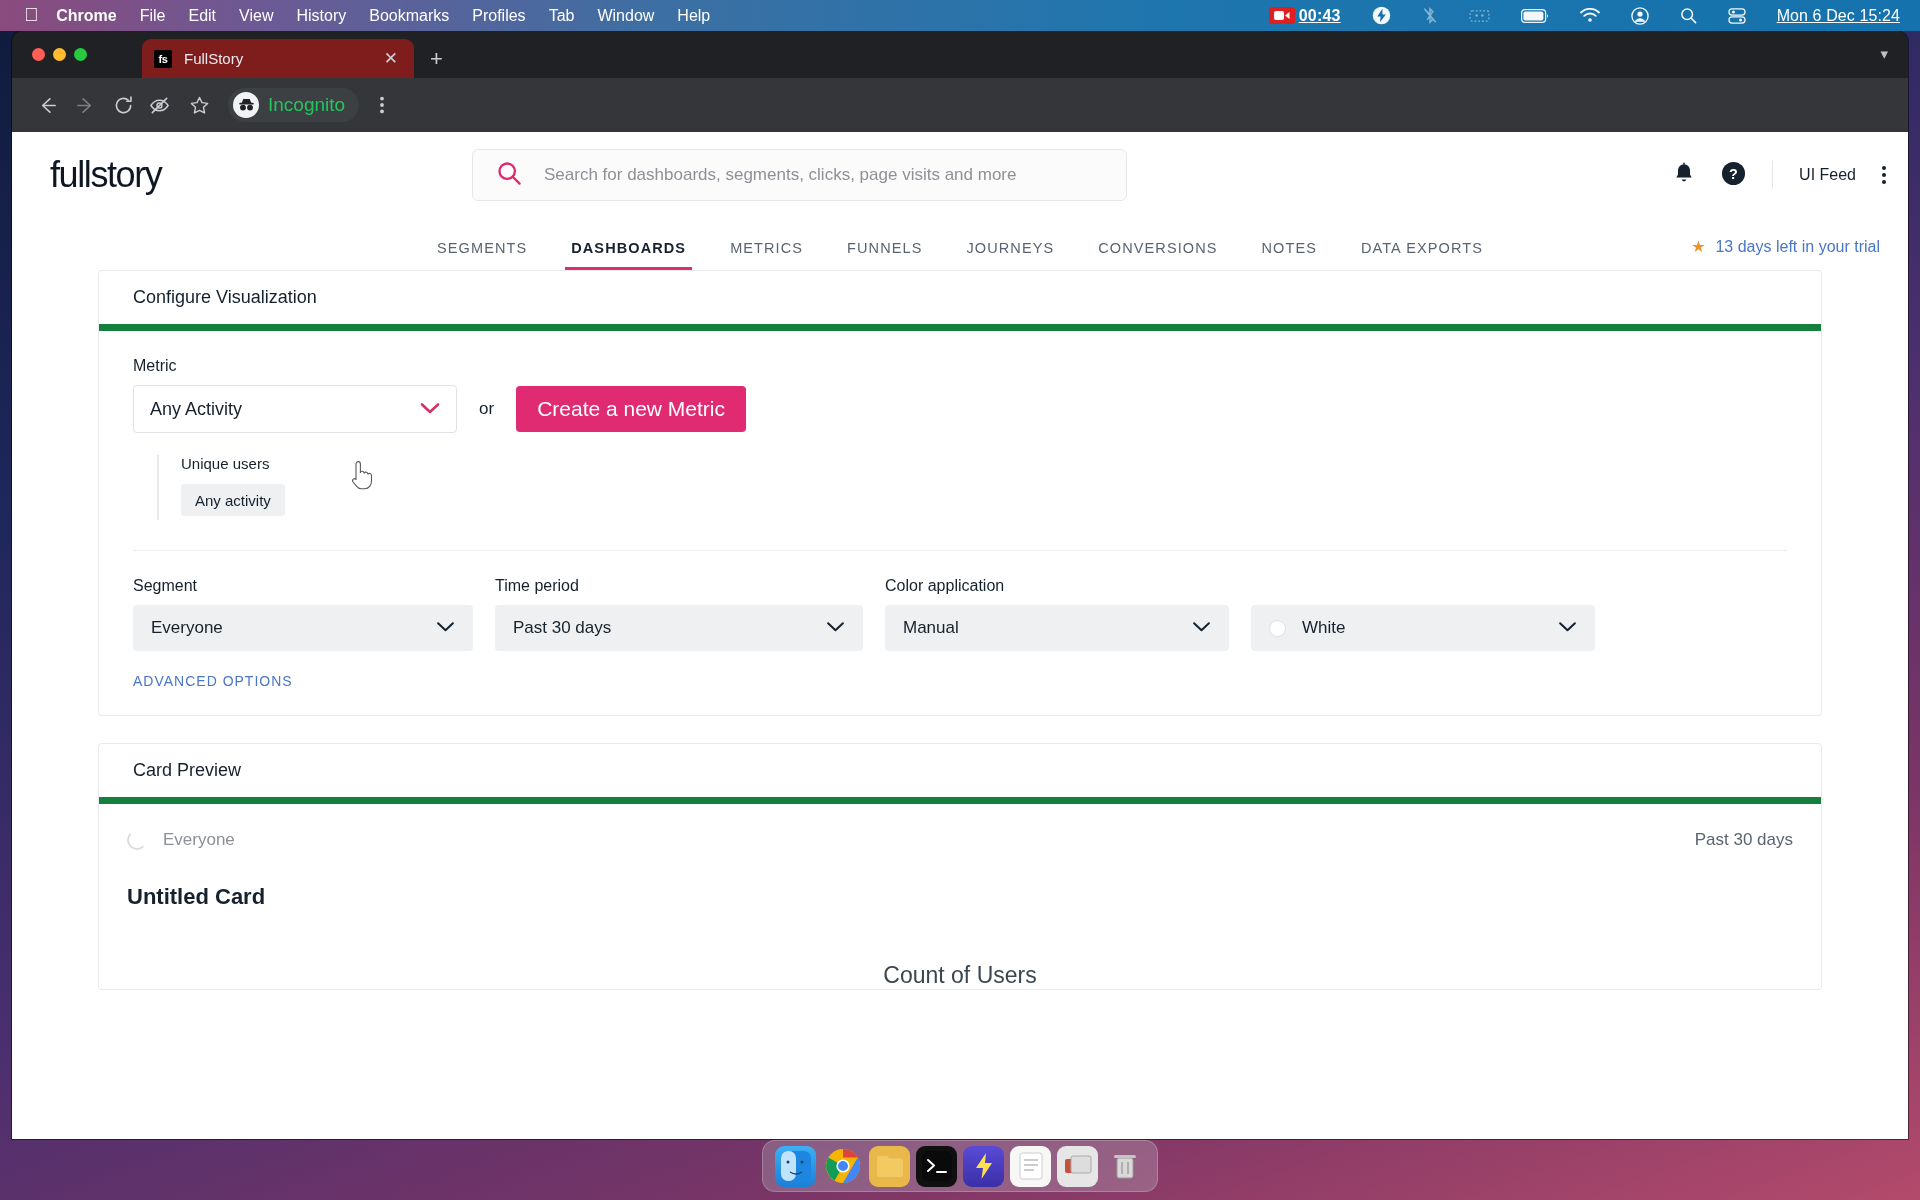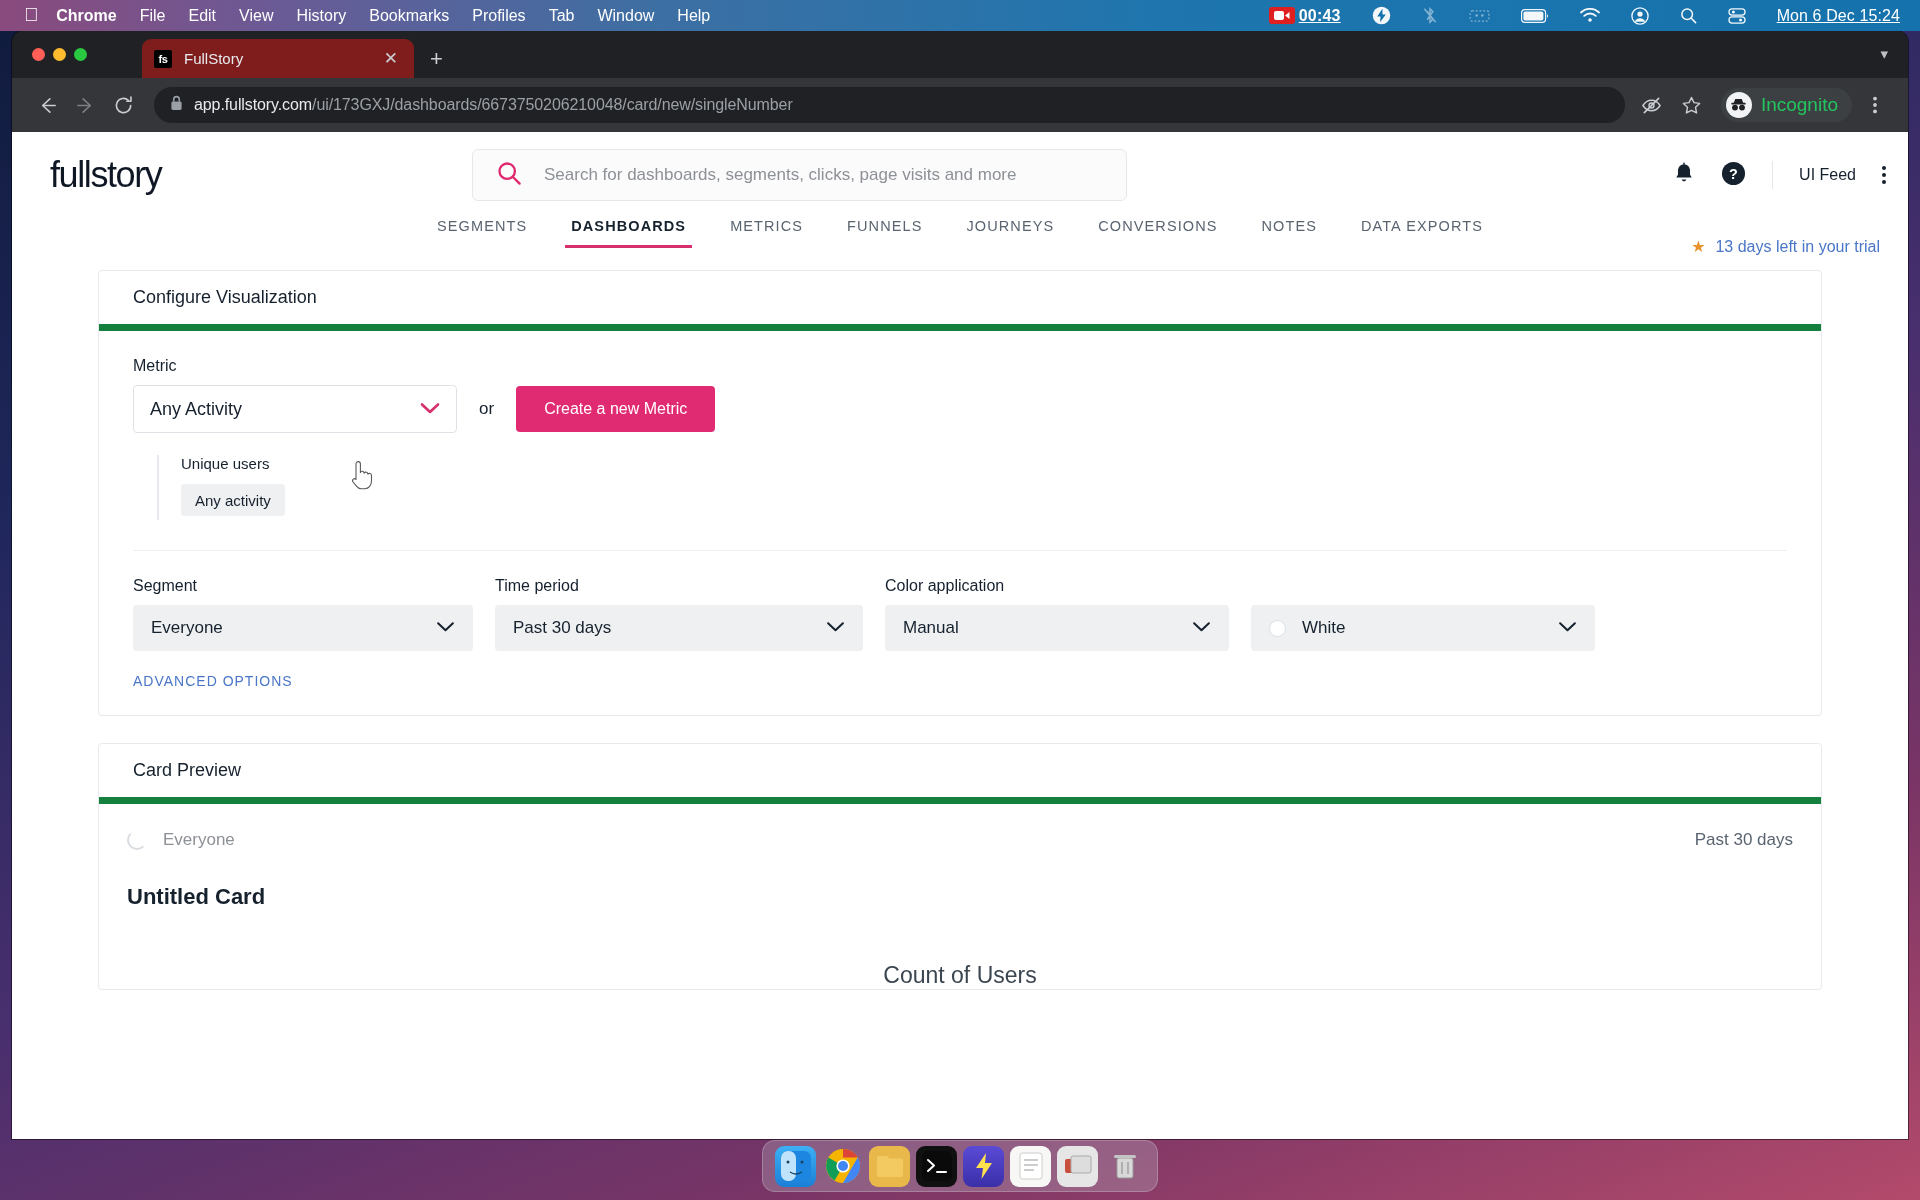--- a/index.html
+++ b/index.html
@@ -104,21 +104,21 @@
     display:flex; align-items:center; padding:0 24px; gap:22px;
   }
   #searchbox .ph{ color:#8d9196; font-size:17px; }
   .hdr-right{ position:absolute; right:22px; display:flex; align-items:center; gap:26px;}
   .hdr-right .divider{ width:1px; height:28px; background:#e4e6e9; }
   .uifeed{ color:#16212e; font-size:16px; font-weight:500;}
   .kebab{ display:flex; flex-direction:column; gap:3px; }
   .kebab i{ width:4px; height:4px; background:#16212e; border-radius:50%; display:block;}
 
   
-  #navtabs{ height:52px; position:relative; display:flex; align-items:flex-start; justify-content:center; }
+  #navtabs{ height:52px; position:relative; display:flex; align-items:flex-end; justify-content:center; }
   .navrow{ display:flex; gap:0; }
   .navtab{
     font-size:14.5px; letter-spacing:1.1px; color:#5a6470; padding:0 22px 14px 22px;
     position:relative; white-space:nowrap;
   }
   .navtab.active{ color:#16212e; font-weight:bold; }
   .navtab.active:after{
     content:""; position:absolute; left:16px; right:16px; bottom:0; height:3px; background:#d6306f;
   }
   #trial{ position:absolute; right:28px; bottom:14px; display:flex; align-items:center; gap:10px;}
@@ -139,21 +139,21 @@
   .metric-body{ padding:26px 34px 0 34px; }
   .metric-row{ display:flex; align-items:center; gap:22px; }
   .select-white{
     width:324px; height:48px; border:1px solid #dfe2e6; border-radius:4px; background:#fff;
     display:flex; align-items:center; padding:0 16px; font-size:18px; color:#16212e;
   }
   .select-white .chev{ margin-left:auto; color:#d6306f; }
   .or{ font-size:17px; color:#16212e; }
   .btn-pink{
     height:46px; background:#e02a72; color:#fff; border-radius:4px;
-    display:flex; align-items:center; padding:0 28px; font-size:16px;
+    display:flex; align-items:center; padding:0 21px; font-size:21px;
   }
   .metric-detail{ margin:22px 0 0 24px; border-left:2px solid #e7e9ec; padding:0 0 4px 22px; }
   .metric-detail .mu{ font-size:15px; color:#16212e; margin-bottom:12px; }
   .chip{
     display:inline-flex; align-items:center; height:32px; background:#eef0f2;
     border-radius:3px; padding:0 14px; font-size:15px; color:#16212e;
   }
   .hr{ height:1px; background:#eceef0; margin:30px 34px 0 34px; }
 
   .config-row{ display:flex; gap:22px; padding:26px 34px 0 34px; }
@@ -306,29 +306,20 @@
           <line x1="3" y1="11" x2="15.7" y2="11" stroke="currentColor" stroke-width="1.7" stroke-linecap="round"></line>
         </svg>
     </span>
     <span class="navbtn">
       <svg width="21" height="21" viewBox="0 0 22 22">
           <path d="M18.5 11a7.5 7.5 0 1 1-2.4-5.5" stroke="currentColor" stroke-width="1.7" fill="none" stroke-linecap="round"></path>
           <path d="M18.8 2.2 L18.8 6.6 L14.4 6.6" stroke="currentColor" stroke-width="1.7" fill="none" stroke-linecap="round" stroke-linejoin="round"></path>
         </svg>
     </span>
 
-    <div id="omnibox">
-      <span>
-        <svg width="13" height="16" viewBox="0 0 14 17">
-            <rect x="1.5" y="7" width="11" height="9" rx="1.6" fill="#9aa0a6"></rect>
-            <path d="M4 7V4.6a3 3 0 0 1 6 0V7" stroke="#9aa0a6" stroke-width="1.7" fill="none"></path>
-          </svg>
-      </span>
-      <span class="url"><span class="host">app.fullstory.com</span><span class="path">/ui/173GXJ/dashboards/6673750206210048/card/new/singleNumber</span></span>
-    </div>
 
     <div class="tb-right">
       <span class="tb-ico">
         <svg width="21" height="21" viewBox="0 0 22 22">
             <path d="M2 11s3.5-5.5 9-5.5 9 5.5 9 5.5-3.5 5.5-9 5.5S2 11 2 11z" stroke="currentColor" stroke-width="1.5" fill="none"></path>
             <circle cx="11" cy="11" r="2.6" stroke="currentColor" stroke-width="1.5" fill="none"></circle>
             <line x1="3.5" y1="18.5" x2="18.5" y2="3.5" stroke="currentColor" stroke-width="1.7" stroke-linecap="round"></line>
           </svg>
       </span>
       <span class="tb-ico">

